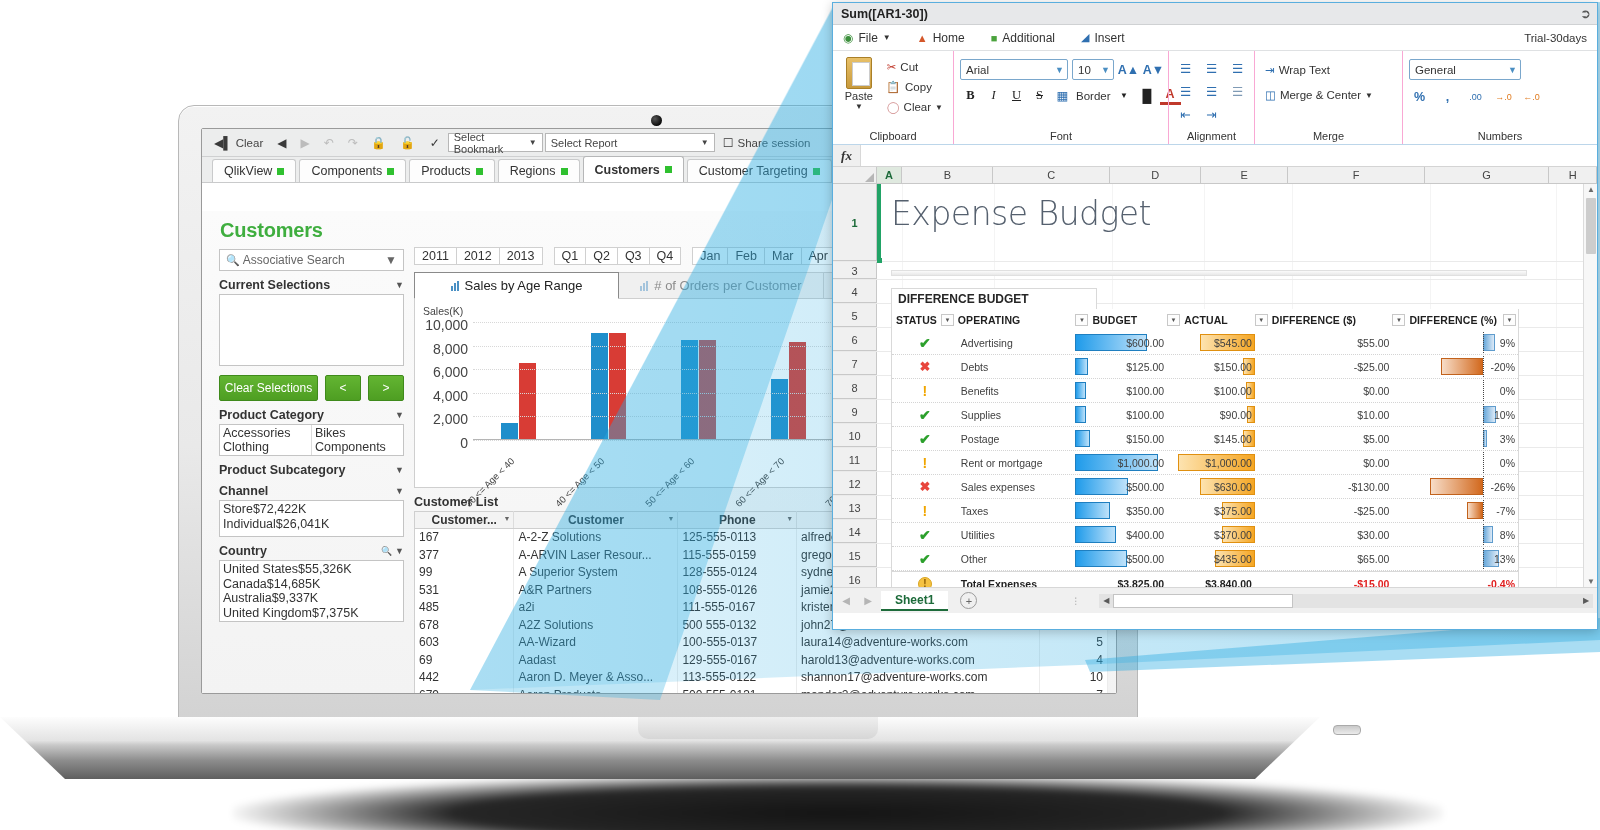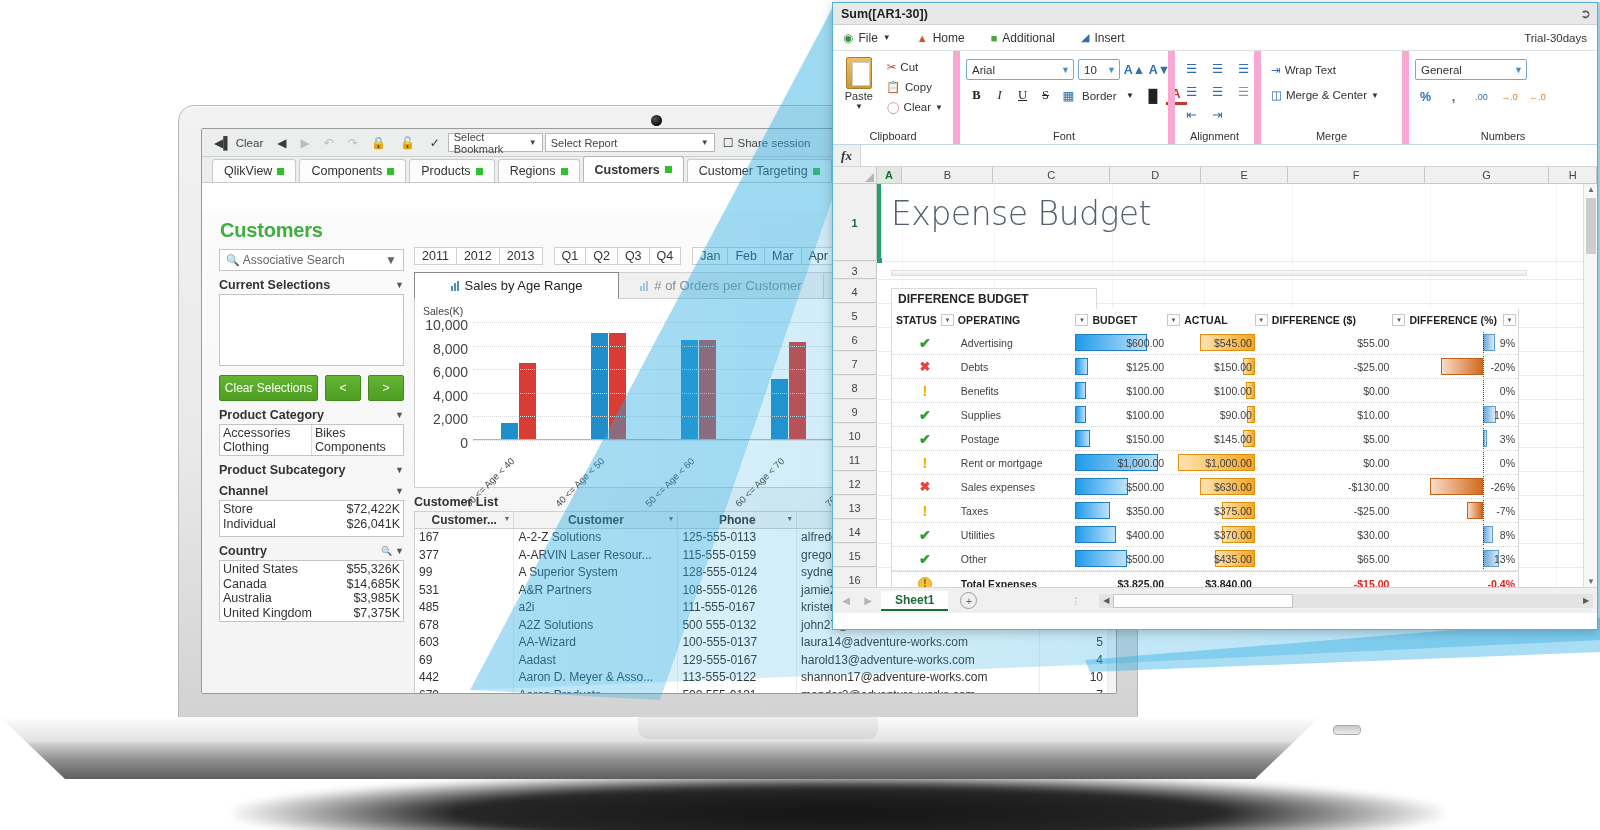--- a/index.html
+++ b/index.html
@@ -87,21 +87,21 @@
   .btn-row { display:flex; gap:7px; margin-top:9px; }
   .gbtn { background:linear-gradient(180deg,#63b532,#4e9e22); border:1px solid #3f8a1b;
     color:#fff; font-size:12px; height:26px; display:flex; align-items:center;
     justify-content:center; border-radius:2px; cursor:default; }
   .gbtn.wide { flex:1; }
   .gbtn.sq { width:36px; }
   .lb { border:1px solid #c4c4c4; background:#fff; font-size:12.5px; color:#333; }
   .lb-2col { display:flex; }
   .lb-2col > div { flex:1; padding:1px 3px; }
   .lb-2col > div + div { border-left:1px solid #dcdcdc; }
-  .lb-row { display:flex; justify-content:space-between; padding:0 3px; line-height:14.5px; }
+  .lb-row { display:flex; justify-content:flex-start; padding:0 3px; line-height:14.5px; }
   .lb-scroll { position:relative; padding-right:13px; }
   .sbar { position:absolute; right:1px; top:1px; bottom:1px; width:11px;
     background:#f0f0f0; border-left:1px solid #dcdcdc; }
   .sbar .thumb { position:absolute; left:1px; top:12px; width:9px; height:16px;
     background:#c4c4c4; border-radius:1px; }
   .sbar .ar { position:absolute; left:2px; font-size:7px; color:#9a9a9a; }
 
   
   .qv-right { position:absolute; left:212px; top:36px; right:8px; bottom:0; }
   .period-row { display:flex; gap:11px; margin-bottom:7px; }
@@ -160,21 +160,21 @@
   .ss-title { height:22px; background:#e7e8ea; border-bottom:1px solid #cfd1d3;
     display:flex; align-items:center; justify-content:space-between; padding:0 6px 0 8px; }
   .ss-title .t { font-weight:bold; font-size:12.5px; color:#222; }
   .ss-menu { height:26px; background:#fff; display:flex; align-items:center;
     padding:0 10px; gap:26px; border-bottom:1px solid #dfe1e3; }
   .mi { display:flex; align-items:center; gap:5px; font-size:12px; color:#333; cursor:default; }
   .ss-trial { margin-left:auto; font-size:11.5px; color:#333; }
 
   .ss-ribbon { height:94px; background:#fff; display:flex; border-bottom:1px solid #bcd6ea; }
   .rg { display:flex; flex-direction:column; position:relative; padding:4px 6px 0; }
-  .rg + .rg { border-left:7px solid #f9a8d4; }
+  .rg + .rg { border-left:1px solid #f9a8d4; }
   .rg-label { position:absolute; bottom:2px; left:0; right:0; text-align:center;
     font-size:11px; color:#333; }
   .rg-body { display:flex; flex:1; align-items:flex-start; gap:4px; }
   .ic-btn { display:flex; align-items:center; gap:4px; font-size:11.5px; color:#333;
     padding:2px 4px; cursor:default; white-space:nowrap; }
   .fmt-btn { width:21px; height:19px; display:inline-flex; align-items:center;
     justify-content:center; font-size:12.5px; color:#222; cursor:default; }
   .sel-ctl { height:21px; border:1px solid #7aa7cc; background:#fff; border-radius:2px;
     display:flex; align-items:center; justify-content:space-between; padding:0 3px 0 5px;
     font-size:11.5px; color:#333; }
@@ -409,21 +409,21 @@
               <div class="lb-row">
                 <span>United States</span>
                 <span>$55,326K</span>
               </div>
               <div class="lb-row">
                 <span>Canada</span>
                 <span>$14,685K</span>
               </div>
               <div class="lb-row">
                 <span>Australia</span>
-                <span>$3,985K</span>
+                <span>$9,337K</span>
               </div>
               <div class="lb-row">
                 <span>United Kingdom</span>
                 <span>$7,375K</span>
               </div>
 
             </div>
           </div>
 
           <div class="qv-right">

